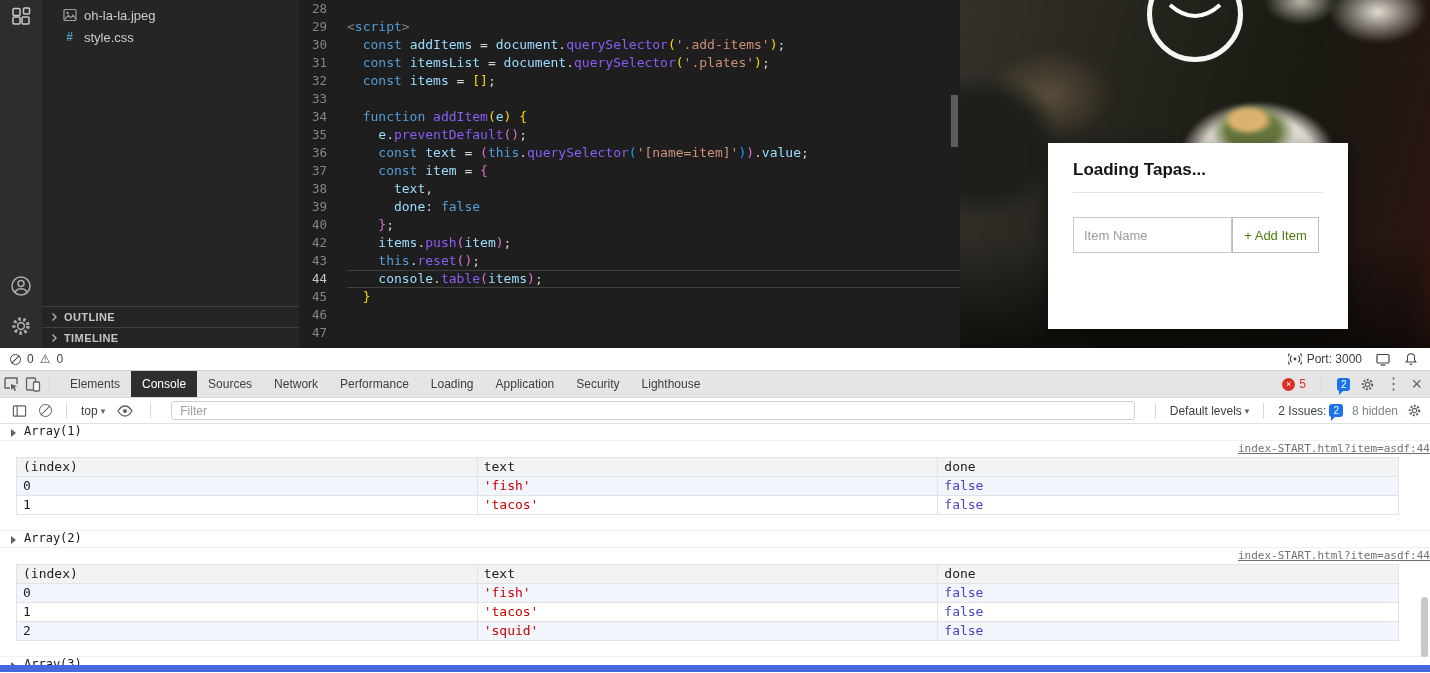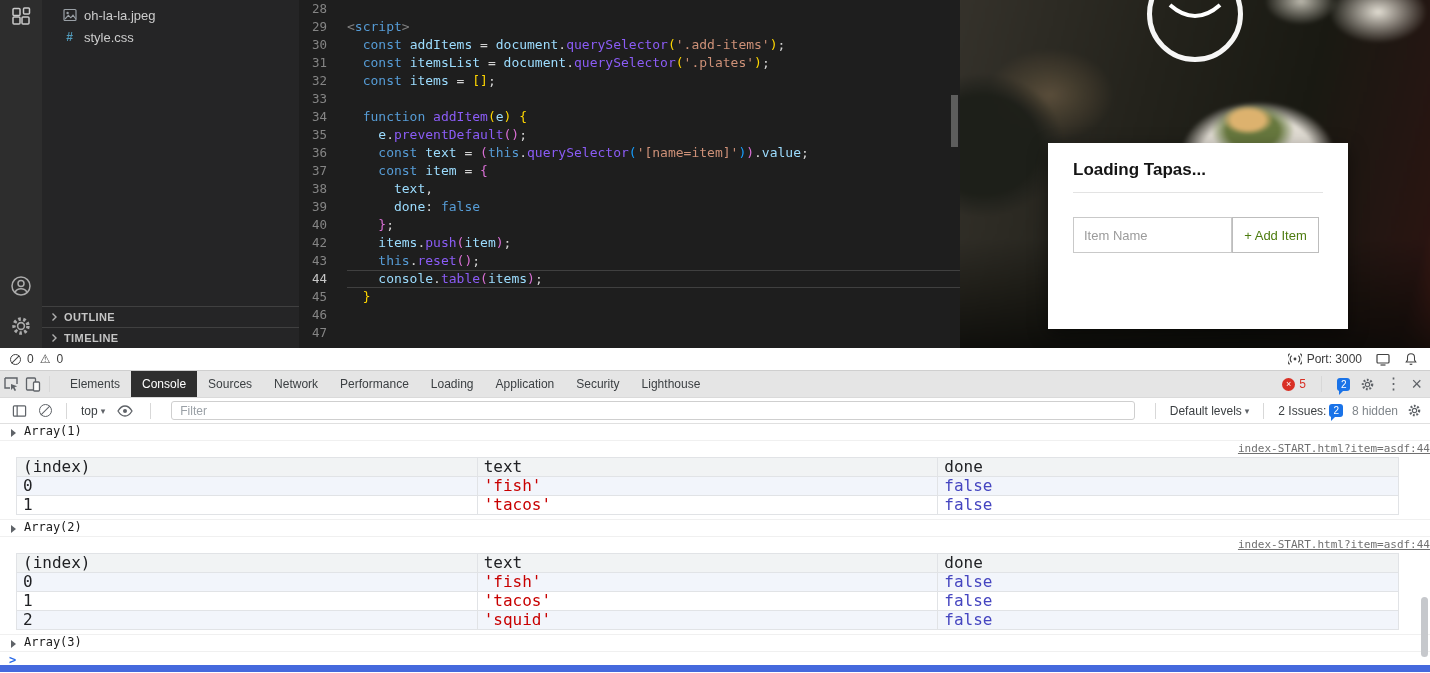--- a/index.html
+++ b/index.html
@@ -97,21 +97,21 @@
   .filter-input { flex:1; height:19px; border:1px solid #cfcfcf; border-radius:3px; padding:0 8px; font-size:12px; color:#333; outline:none; margin:0 6px; min-width:100px; background:#fff; }
   .filter-input::placeholder { color:#9aa0a6; }
   .hidden-lbl { color:#80868b; }
 
   .dt-console { flex:1; overflow:hidden; position:relative; background:#fff;
     font-family:"DejaVu Sans Mono", monospace; }
   .c-log { height:17px; border-bottom:1px solid #f0f0f0; padding-left:24px; display:flex; align-items:flex-start; font-size:12px; color:#1a1a1a; position:relative; cursor:pointer; }
   .c-log .tri { position:absolute; left:11px; top:5px; width:0; height:0; border-left:5px solid #5f6368; border-top:4px solid transparent; border-bottom:4px solid transparent; }
   .c-table-entry { border-bottom:1px solid #f0f0f0; padding:1px 0 3px; }
   .c-src { display:block; text-align:right; font-size:11px; line-height:14px; color:#707070; text-decoration:underline; cursor:pointer; }
-  .c-table { border-collapse:collapse; table-layout:fixed; width:calc(100% - 47px); margin:1px 31px 1px 16px; font-size:16px; color:#202124; }
+  .c-table { border-collapse:collapse; table-layout:fixed; width:calc(100% - 47px); margin:1px 31px 12px 16px; font-size:13px; color:#202124; }
   .c-table th, .c-table td { border:1px solid #e1e3e6; padding:2px 6px; line-height:14px; height:19px; overflow:hidden; text-align:left; font-weight:400; }
   .c-table th { background:#f1f3f4; }
   .c-table tbody tr:nth-child(odd) td { background:#f2f5fb; }
   .v-str { color:#c80000; }
   .v-bool { color:#4545c0; }
   .c-prompt { display:flex; align-items:center; height:16px; padding-left:9px; font-size:12px; font-weight:bold; color:#2b6be8; }
   .con-thumb { position:absolute; right:2px; bottom:8px; width:7px; height:60px; background:#c6c8cc; border-radius:4px; }
 
   .dt-bluebar { height:7px; flex:none; background:#4569dd; }
 

